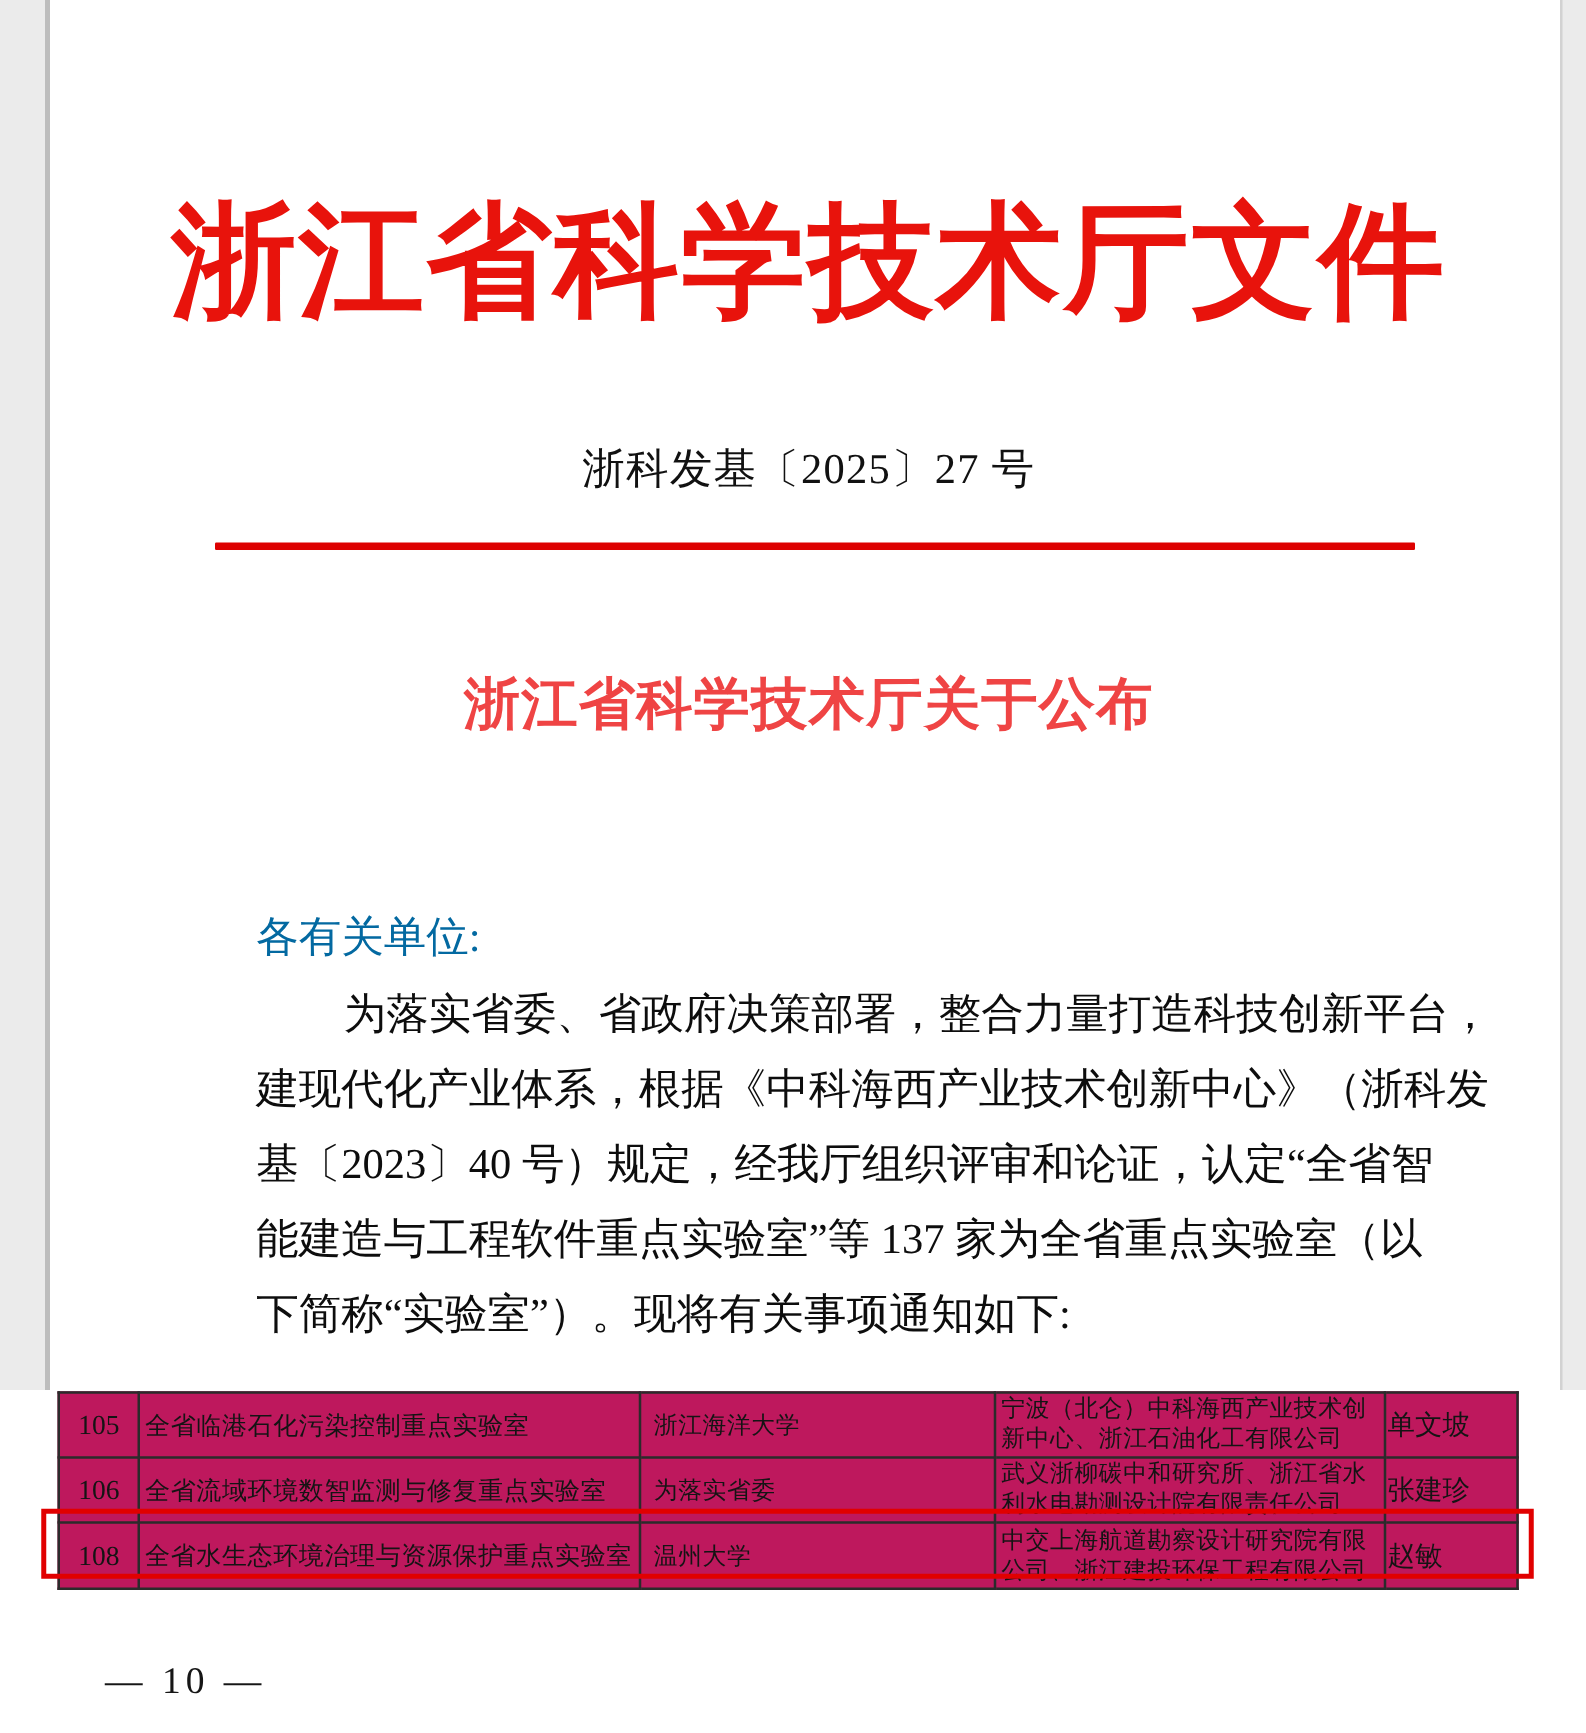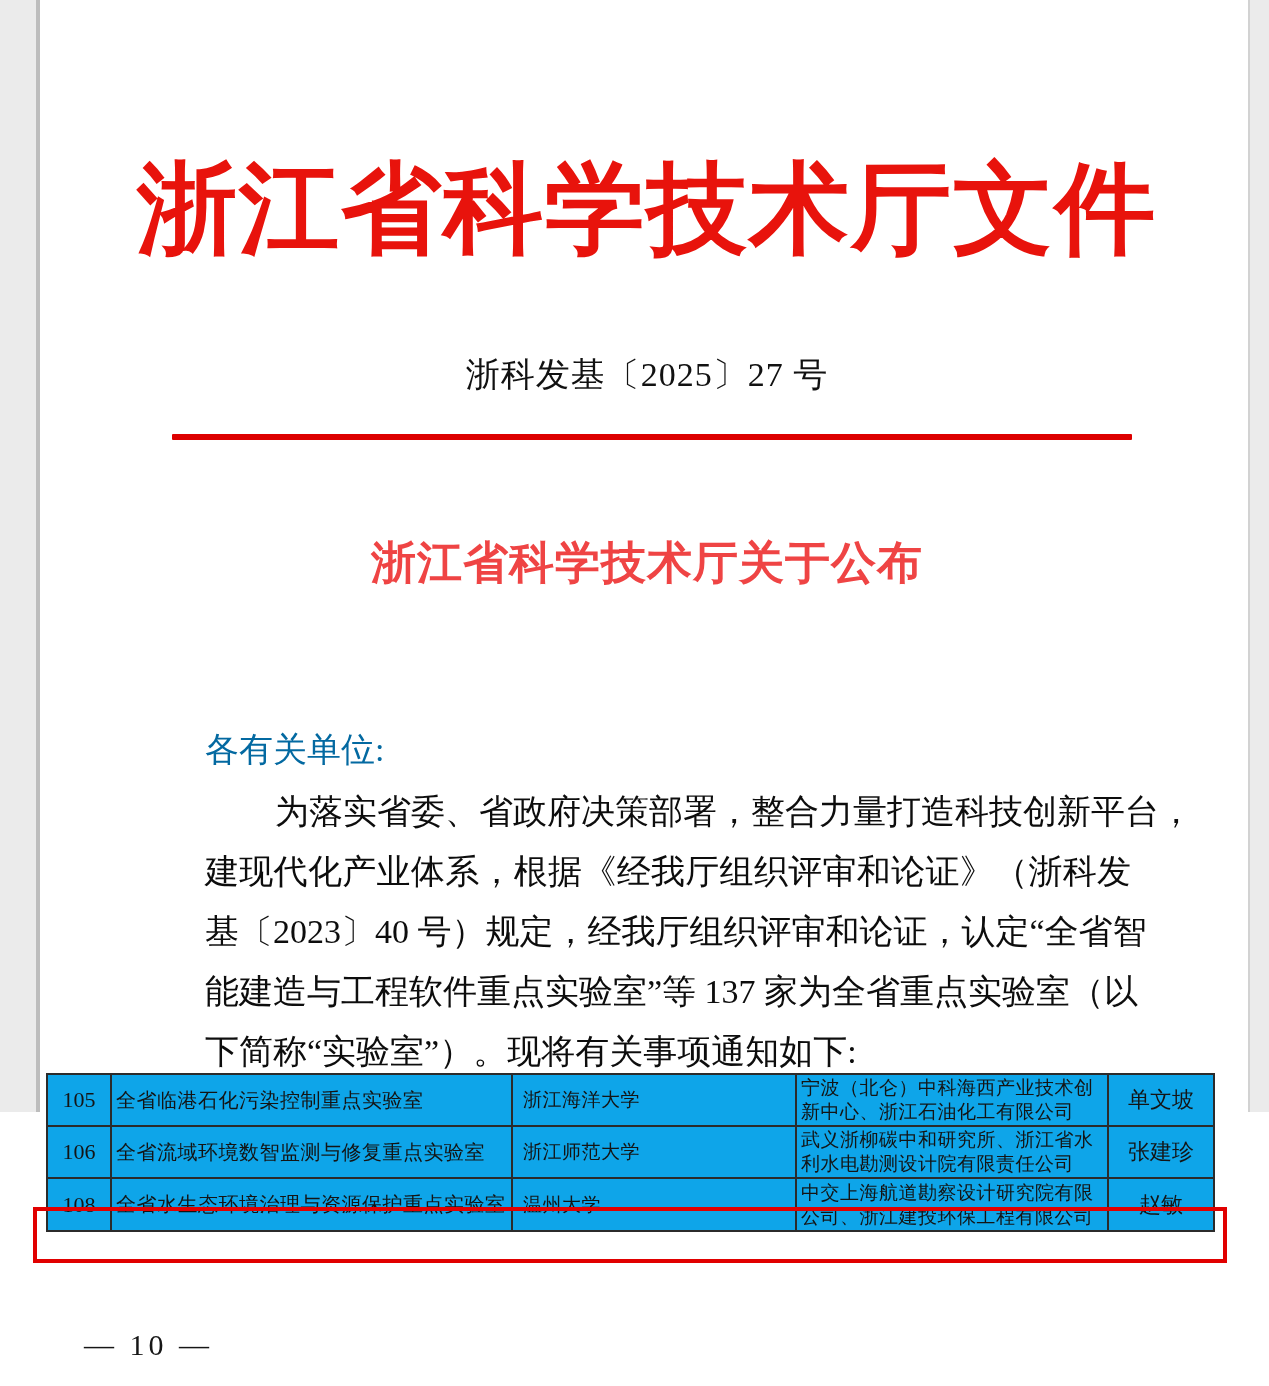--- a/index.html
+++ b/index.html
@@ -47,39 +47,39 @@
     position:absolute;left:205px;top:782px;width:926px;
     font-size:34px;color:#0d0d0d;
   }
   .body-text .line{
     display:block;height:60px;line-height:60px;white-space:nowrap;
     text-align:justify;text-align-last:justify;
   }
   .body-text .line.first{ text-indent:70px; }
   .body-text .line.last{ text-align-last:left; }
   .results-table{
-    position:absolute;left:46px;top:1073px;width:1167px;
-    border-collapse:collapse;table-layout:fixed;background:#0ea5e9;
+    position:absolute;left:46px;top:1113px;width:1167px;
+    border-collapse:collapse;table-layout:fixed;background:#be185d;
   }
   .results-table td{
     border:2px solid var(--border-dark);
     font-size:22px;color:#141414;overflow:hidden;
   }
   .results-table tr{height:49px;}
   .results-table tr:nth-child(3){height:53px;}
   .results-table col.c-num{width:64px;}
   .results-table col.c-lab{width:401px;}
   .results-table col.c-org{width:284px;}
   .results-table col.c-partner{width:312px;}
   .results-table col.c-person{width:106px;}
   .results-table td.num{text-align:center;}
   .results-table td.lab{padding-left:4px;font-size:20px;letter-spacing:0.5px;}
   .results-table td.org{padding-left:10px;font-size:19px;letter-spacing:0.5px;}
   .results-table td.partner{padding:1px 4px;font-size:19px;line-height:24px;letter-spacing:0.5px;}
-  .results-table td.person{text-align:center;}
+  .results-table td.person{}
   .highlight-box{
     position:absolute;left:33px;top:1207px;width:1194px;height:56px;
     border:4px solid var(--highlight-red);background:transparent;pointer-events:none;
   }
   .page-number{
     position:absolute;left:84px;top:1328px;font-size:30px;color:#161616;
     letter-spacing:4px;white-space:nowrap;
   }
 </style>
 </head>
@@ -97,21 +97,21 @@
 <div class="red-rule"></div>
 
 <div class="doc-title">
   <div>浙江省科学技术厅关于公布</div>
 </div>
 
 <div class="salutation">各有关单位:</div>
 
 <div class="body-text">
     <span class="line first">为落实省委、省政府决策部署，整合力量打造科技创新平台，</span>
-    <span class="line">建现代化产业体系，根据《经我厅组织评审和论证》（浙科发</span>
+    <span class="line">建现代化产业体系，根据《中科海西产业技术创新中心》（浙科发</span>
     <span class="line">基〔2023〕40 号）规定，经我厅组织评审和论证，认定“全省智</span>
     <span class="line">能建造与工程软件重点实验室”等 137 家为全省重点实验室（以</span>
     <span class="line last">下简称“实验室”）。现将有关事项通知如下:</span>
   </div>
 
 <table class="results-table">
   <colgroup>
     <col class="c-num">
       <col class="c-lab">
       <col class="c-org">
@@ -122,21 +122,21 @@
       <tr>
         <td class="num">105</td>
         <td class="lab">全省临港石化污染控制重点实验室</td>
         <td class="org">浙江海洋大学</td>
         <td class="partner">宁波（北仑）中科海西产业技术创新中心、浙江石油化工有限公司</td>
         <td class="person">单文坡</td>
       </tr>
       <tr>
         <td class="num">106</td>
         <td class="lab">全省流域环境数智监测与修复重点实验室</td>
-        <td class="org">浙江师范大学</td>
+        <td class="org">为落实省委</td>
         <td class="partner">武义浙柳碳中和研究所、浙江省水利水电勘测设计院有限责任公司</td>
         <td class="person">张建珍</td>
       </tr>
       <tr>
         <td class="num">108</td>
         <td class="lab">全省水生态环境治理与资源保护重点实验室</td>
         <td class="org">温州大学</td>
         <td class="partner">中交上海航道勘察设计研究院有限公司、浙江建投环保工程有限公司</td>
         <td class="person">赵敏</td>
       </tr>

